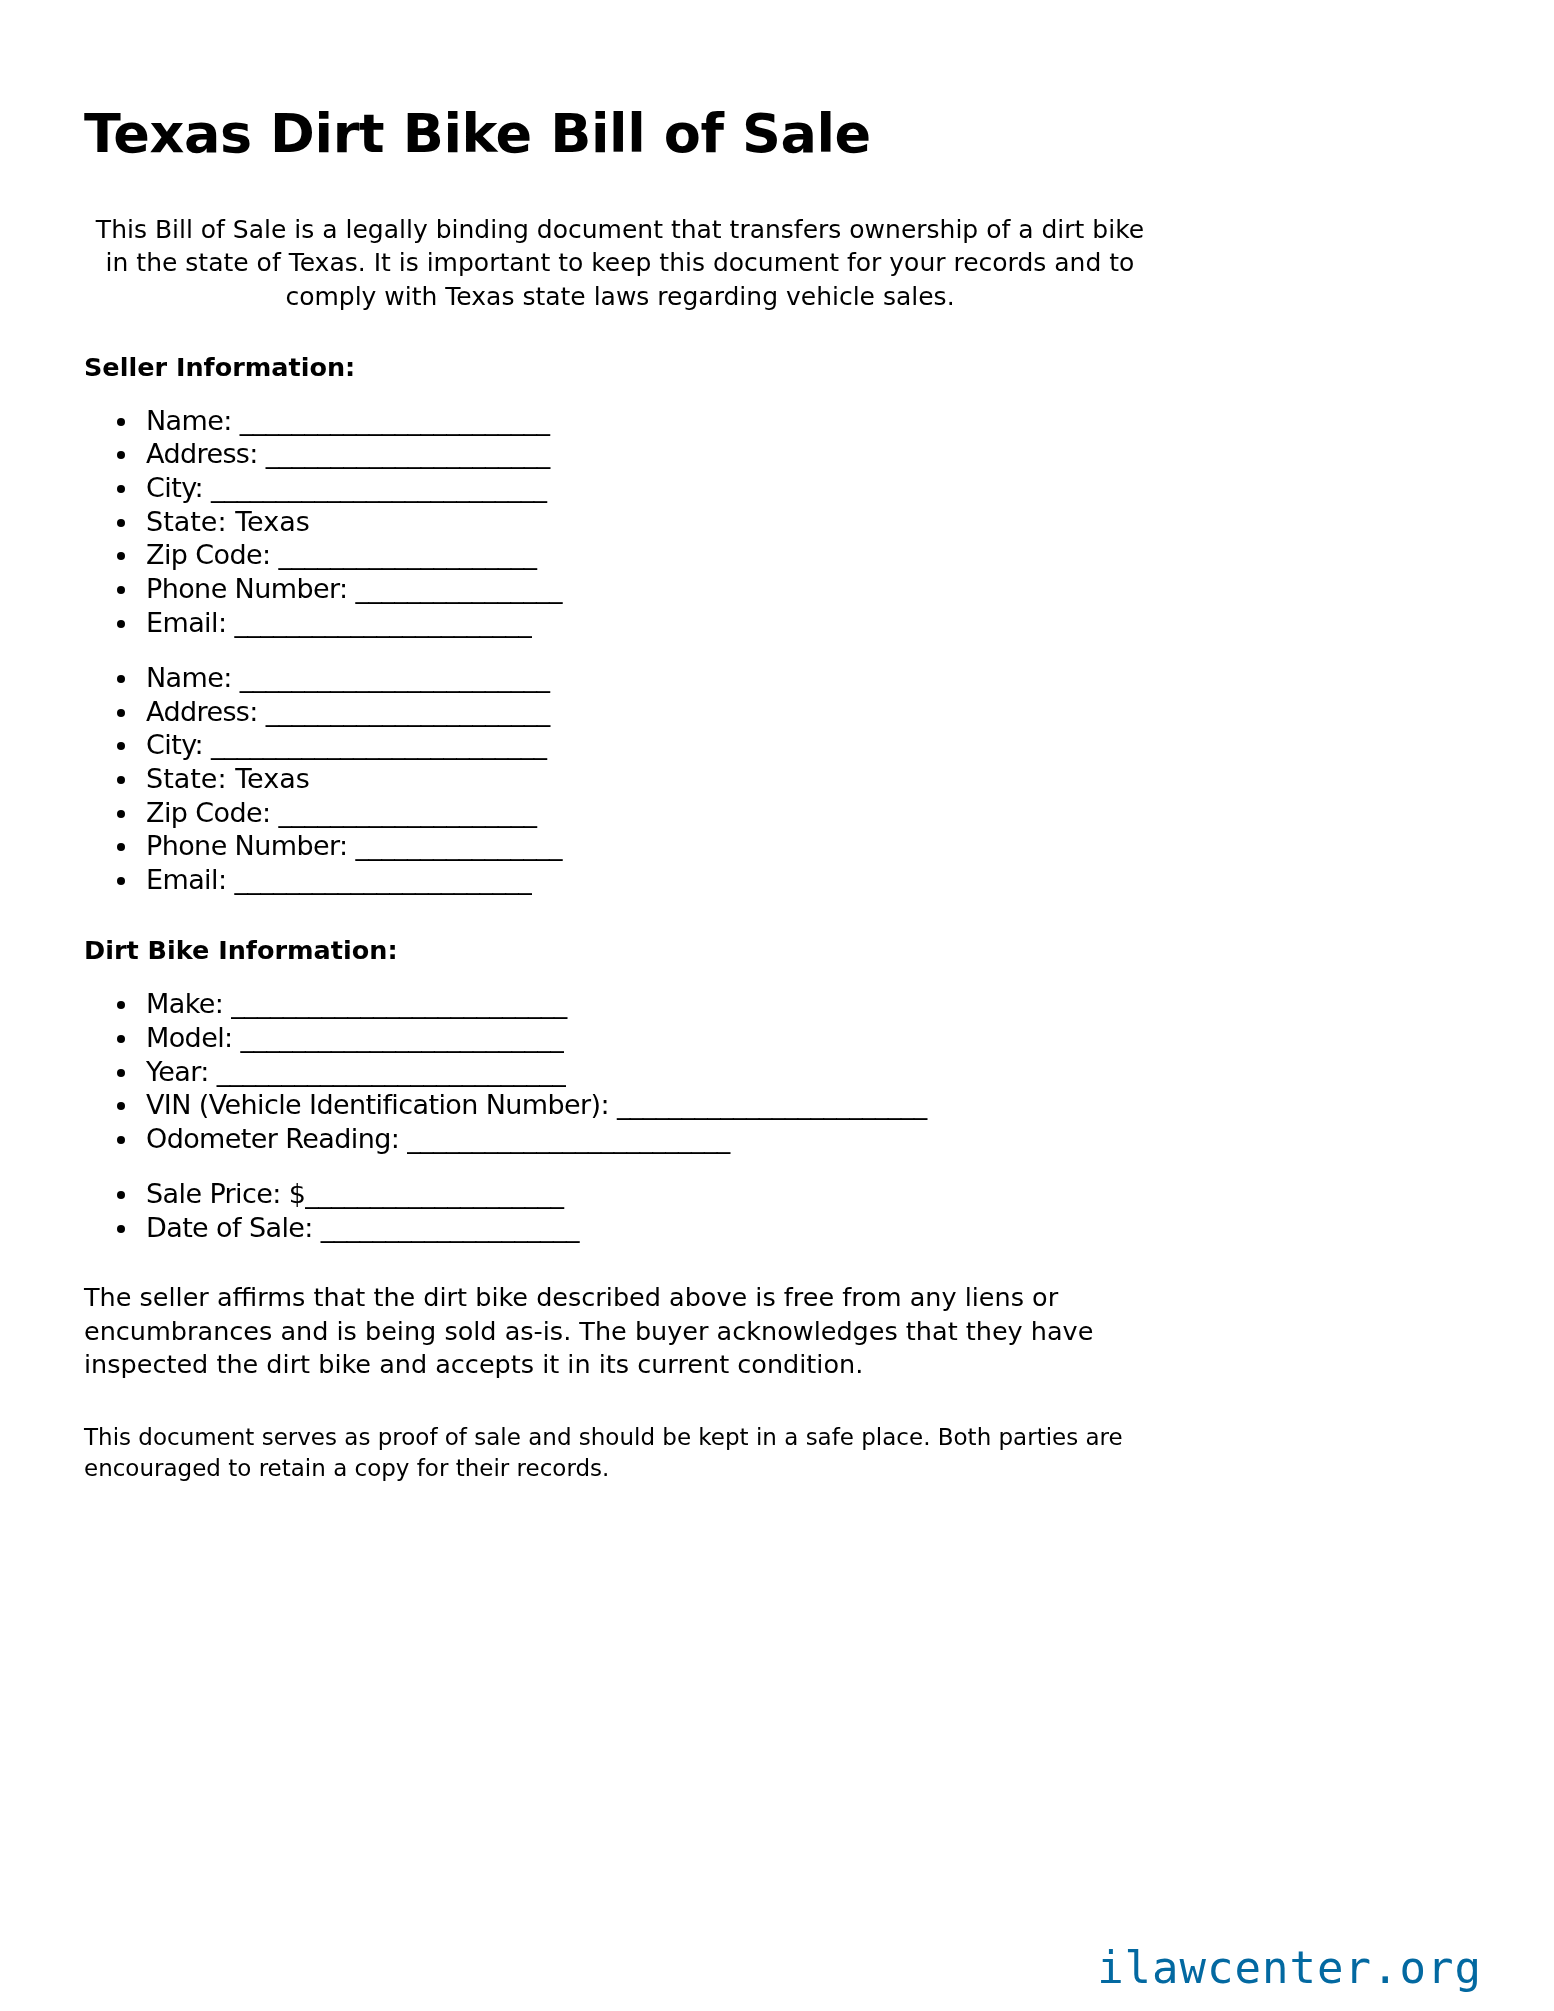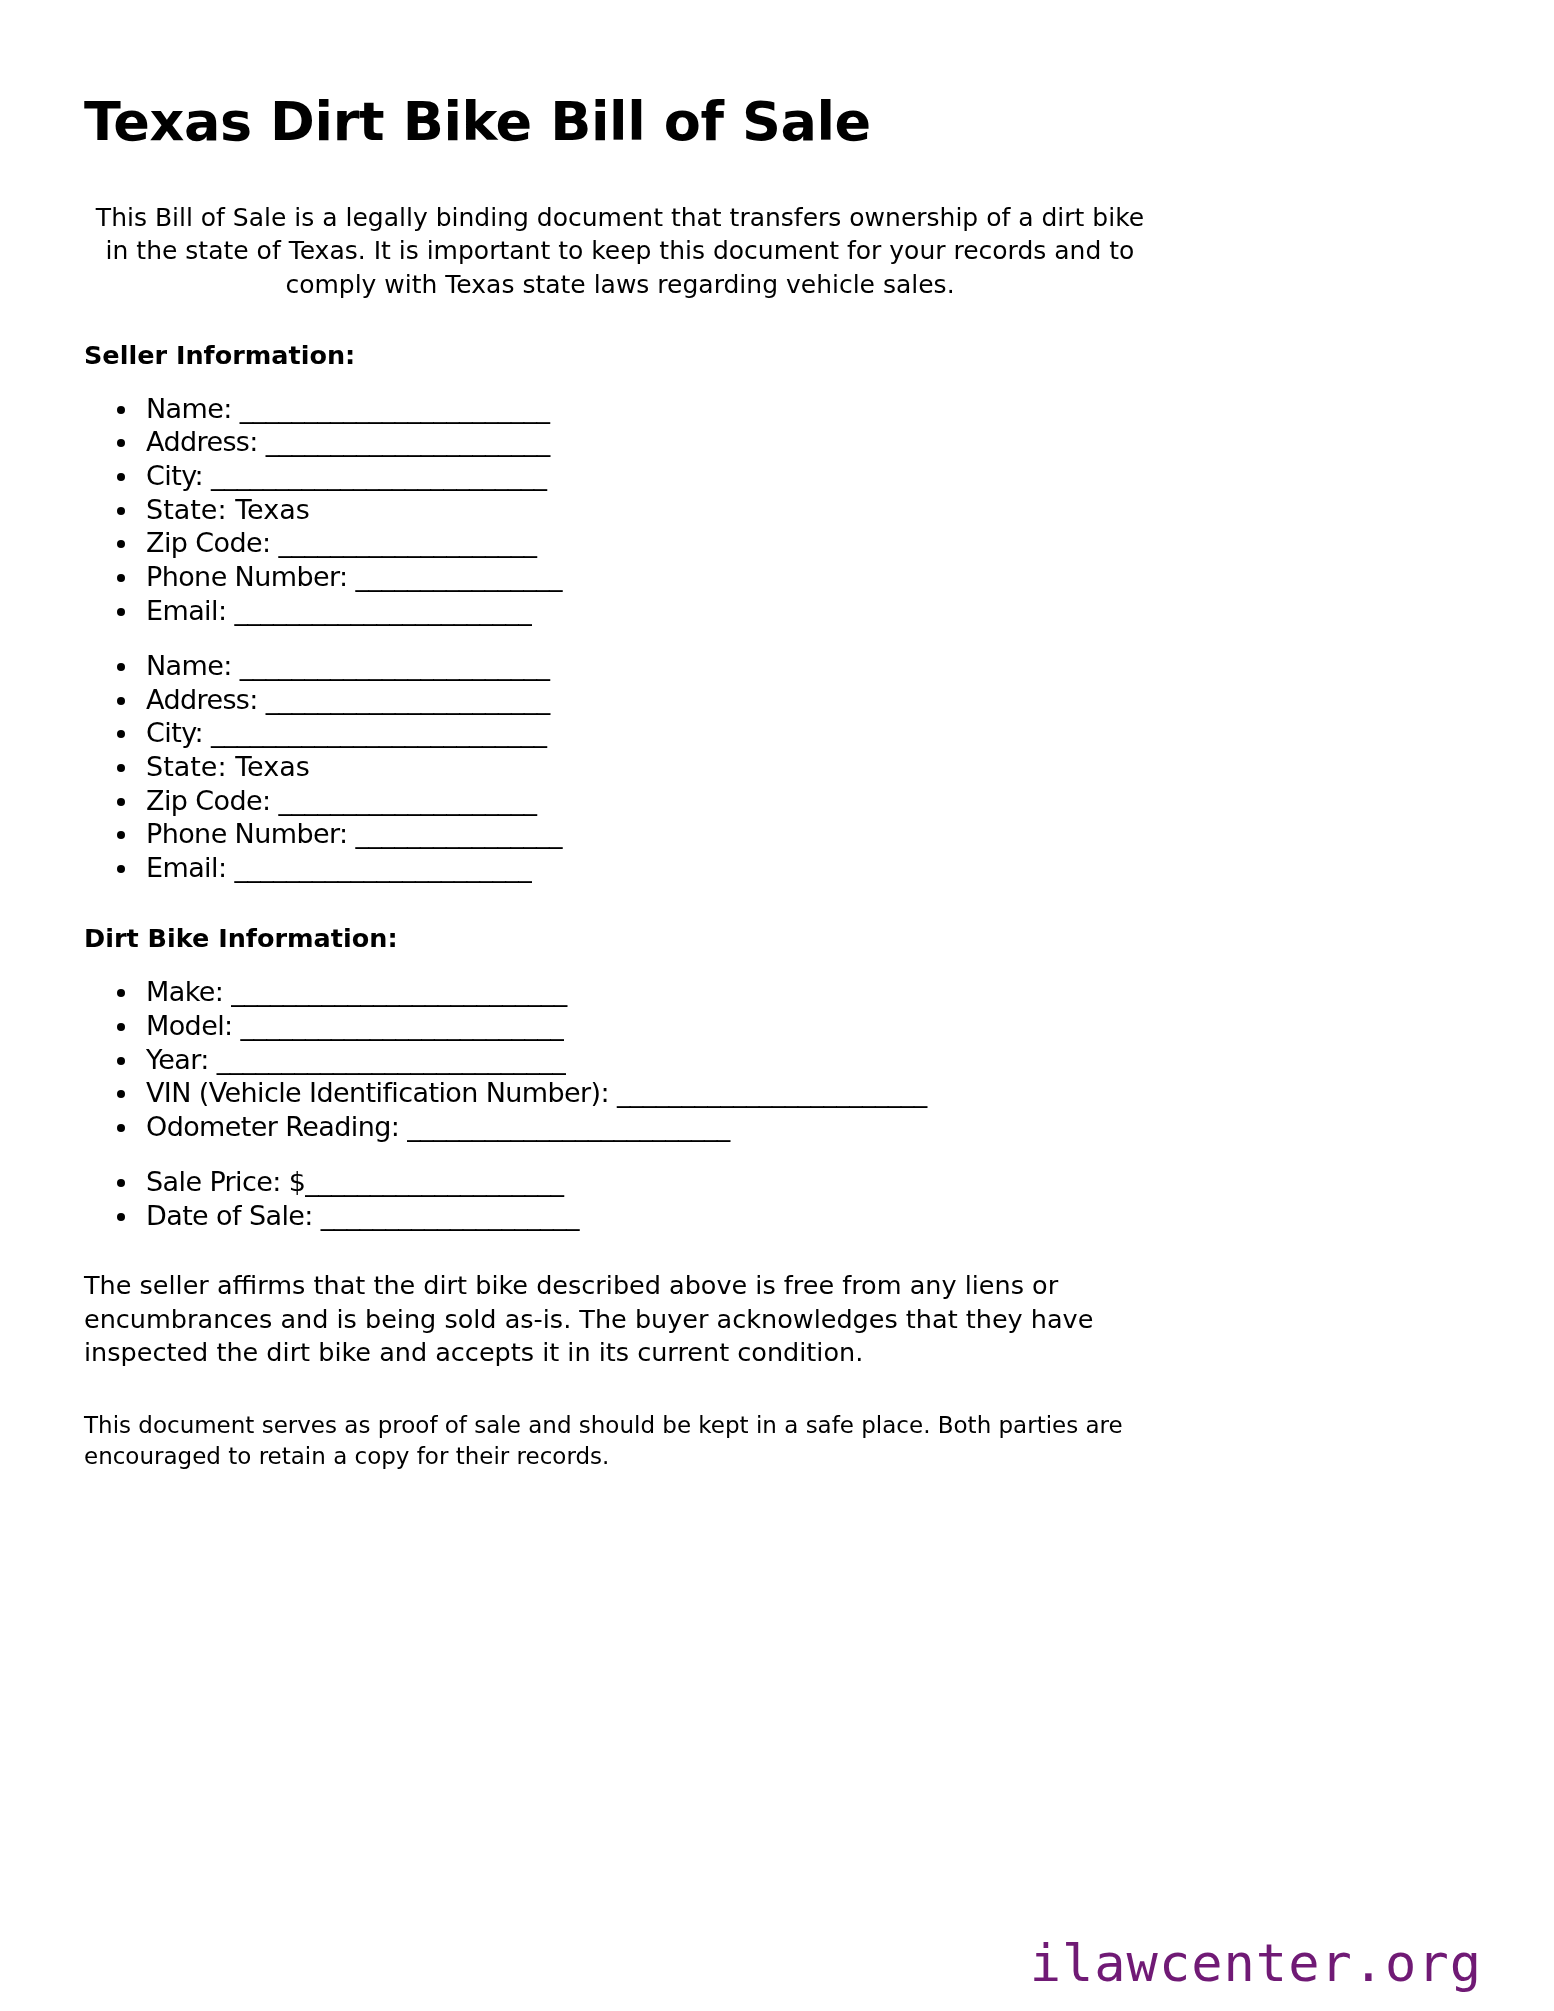--- a/index.html
+++ b/index.html
@@ -10,21 +10,21 @@
   body {
     width: 1554px;
     height: 2011px;
     font-family: "DejaVu Sans", sans-serif;
     color: #000000;
     position: relative;
     overflow: hidden;
   }
   .page {
     position: absolute;
-    left: 0; top: 5px;
+    left: 0; top: 17px;
     width: 1554px;
     height: 1549px;
     box-sizing: border-box;
     padding: 78px 84px 0 84px;
   }
   .doc-title {
     font-size: 54px;
     font-weight: bold;
     letter-spacing: -0.4px;
     margin: 0 0 0 0;
@@ -76,23 +76,23 @@
     font-size: 23px;
     line-height: 1.33;
     margin: 40px 0 12px 0;
     max-width: 1090px;
   }
   .watermark {
     position: absolute;
     right: 72px;
     bottom: 18px;
     font-family: "DejaVu Sans Mono", "Liberation Mono", monospace;
-    font-size: 52px;
+    font-size: 44px;
     letter-spacing: 1px;
-    color: #701a75;
+    color: #0369a1;
     white-space: nowrap;
   }
   .sig-gap { display: inline-block; width: 14px; }
 </style>
 </head>
 <body>
 
 <div class="page">
 
   <h1 class="doc-title">Texas Dirt Bike Bill of Sale</h1>

